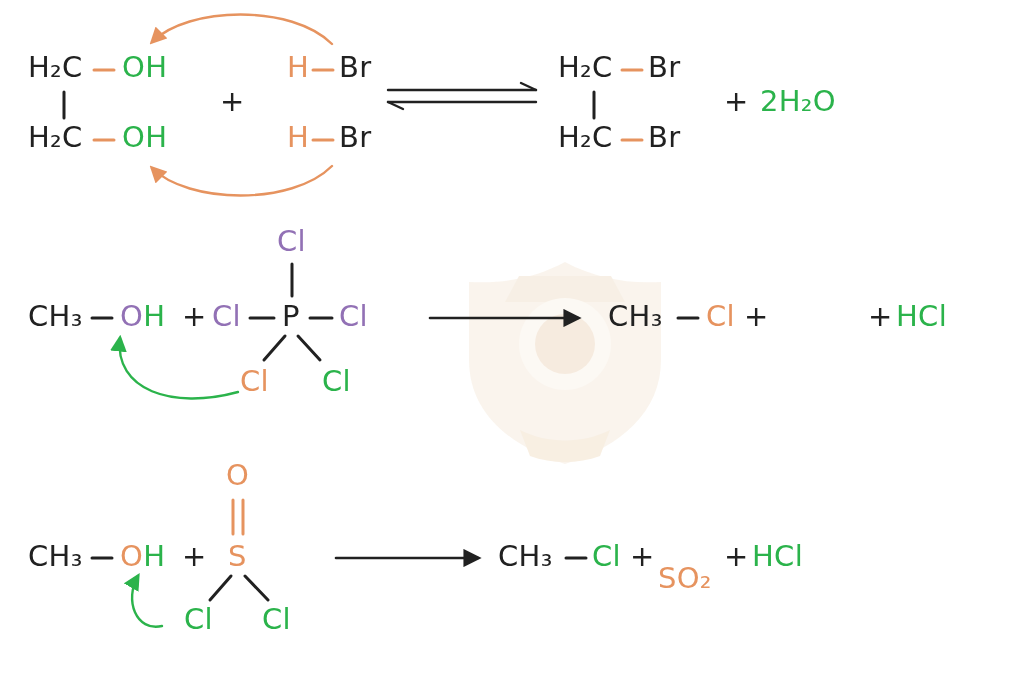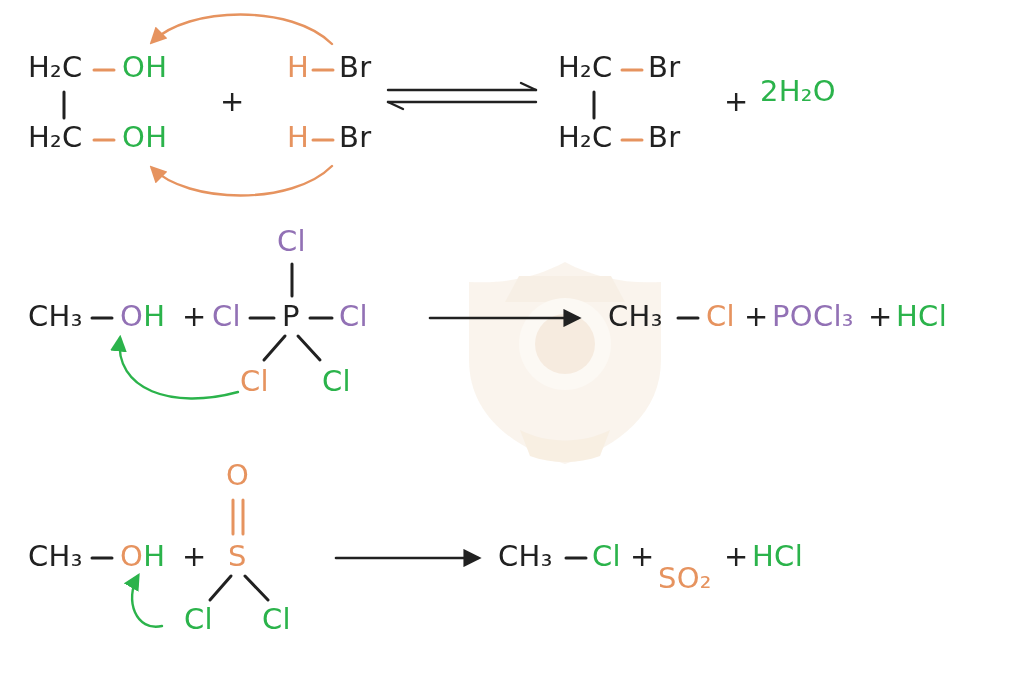--- a/index.html
+++ b/index.html
@@ -105,35 +105,34 @@
   <span class="atom ink" style="left:220px;top:86px">+</span>
   <span class="atom orange" style="left:287px;top:52px">H</span>
   <span class="atom ink" style="left:339px;top:52px">Br</span>
   <span class="atom orange" style="left:287px;top:122px">H</span>
   <span class="atom ink" style="left:339px;top:122px">Br</span>
   <span class="atom ink" style="left:558px;top:52px">H₂C</span>
   <span class="atom ink" style="left:648px;top:52px">Br</span>
   <span class="atom ink" style="left:558px;top:122px">H₂C</span>
   <span class="atom ink" style="left:648px;top:122px">Br</span>
   <span class="atom ink" style="left:724px;top:86px">+</span>
-  <span class="atom green" style="left:760px;top:76px">2H₂O</span>
+  <span class="atom green" style="left:760px;top:86px">2H₂O</span>
 
   <span class="atom purple" style="left:277px;top:226px">Cl</span>
   <span class="atom ink" style="left:28px;top:301px">CH₃</span>
   <span class="atom" style="left:120px;top:301px"><span class="purple">O</span><span class="green">H</span></span>
   <span class="atom ink" style="left:182px;top:301px">+</span>
   <span class="atom purple" style="left:212px;top:301px">Cl</span>
   <span class="atom ink" style="left:282px;top:301px">P</span>
   <span class="atom purple" style="left:339px;top:301px">Cl</span>
   <span class="atom orange" style="left:240px;top:366px">Cl</span>
   <span class="atom green" style="left:322px;top:366px">Cl</span>
   <span class="atom ink" style="left:608px;top:301px">CH₃</span>
   <span class="atom orange" style="left:706px;top:301px">Cl</span>
   <span class="atom ink" style="left:744px;top:301px">+</span>
-  <span class="atom purple" style="left:772px;top:301px">POCl₃</span>
   <span class="atom ink" style="left:868px;top:301px">+</span>
   <span class="atom green" style="left:896px;top:301px">HCl</span>
 
   <span class="atom orange" style="left:226px;top:460px">O</span>
   <span class="atom ink" style="left:28px;top:541px">CH₃</span>
   <span class="atom" style="left:120px;top:541px"><span class="orange">O</span><span class="green">H</span></span>
   <span class="atom ink" style="left:182px;top:541px">+</span>
   <span class="atom orange" style="left:228px;top:541px">S</span>
   <span class="atom green" style="left:184px;top:604px">Cl</span>
   <span class="atom green" style="left:262px;top:604px">Cl</span>

